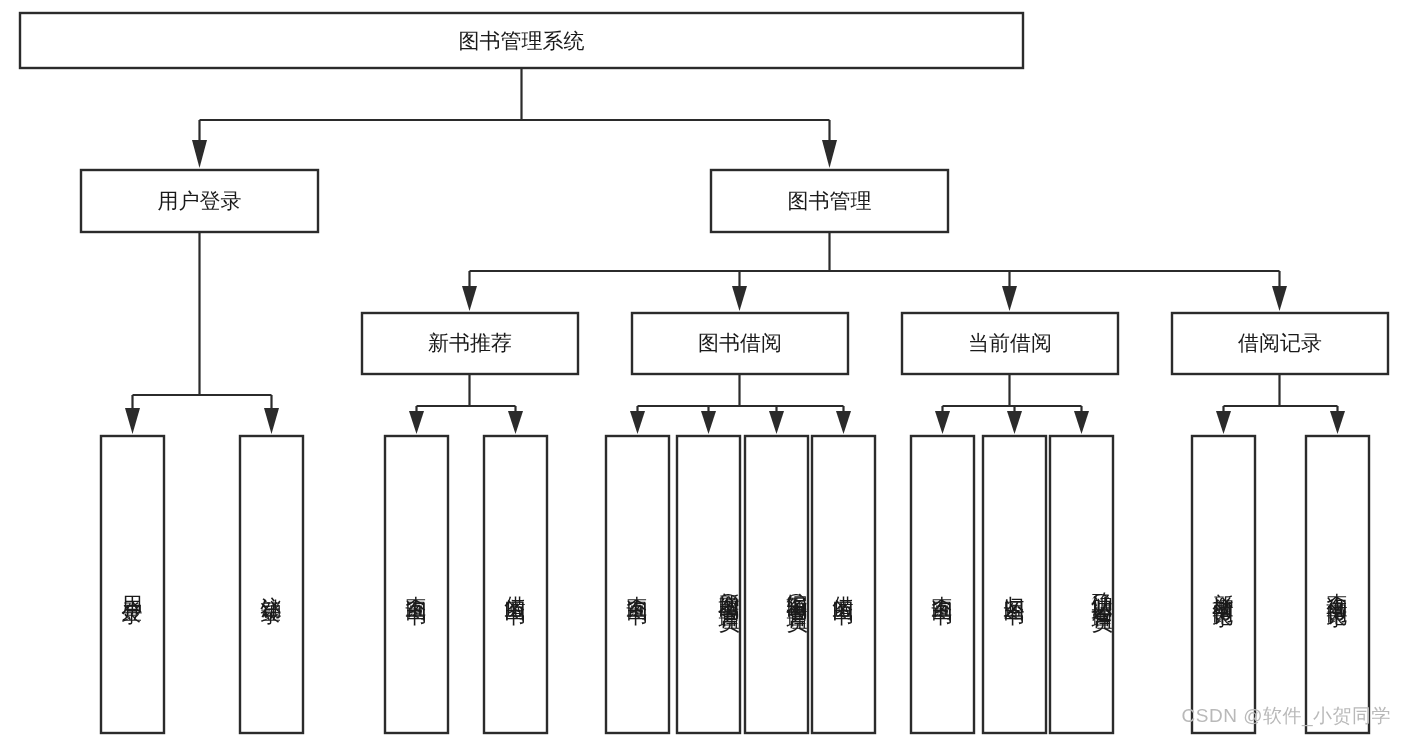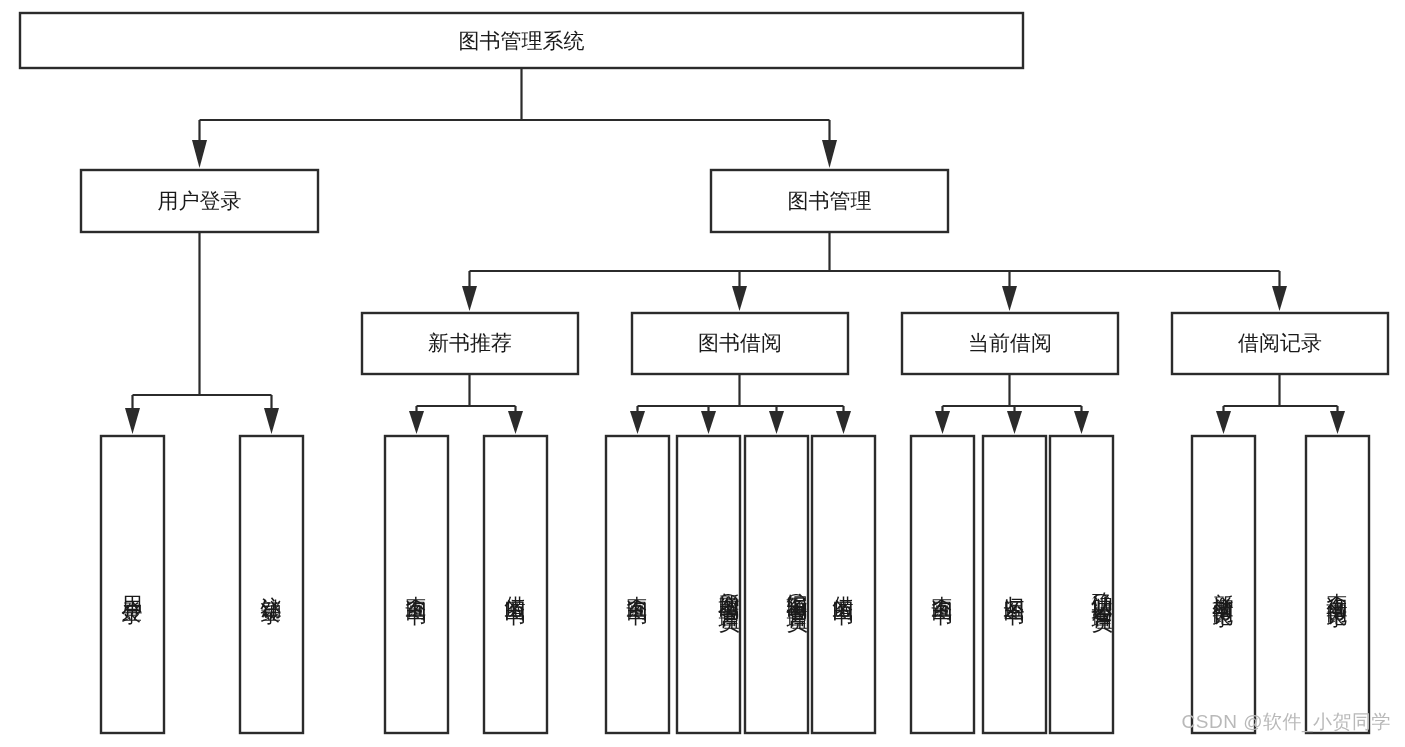--- a/index.html
+++ b/index.html
@@ -60,21 +60,21 @@
     letter-spacing: 3px;
     display: flex;
     align-items: center;
     justify-content: center;
     white-space: nowrap;
     pointer-events: none;
   }
   .watermark {
     position: absolute;
     right: 14px;
-    bottom: 12px;
+    bottom: 18px;
     font-family: "Liberation Sans", "DejaVu Sans", sans-serif;
     font-size: 19px;
     color: #b9b9b9;
     white-space: nowrap;
     letter-spacing: 0.5px;
   }
 </style>
 </head>
 <body>
 

